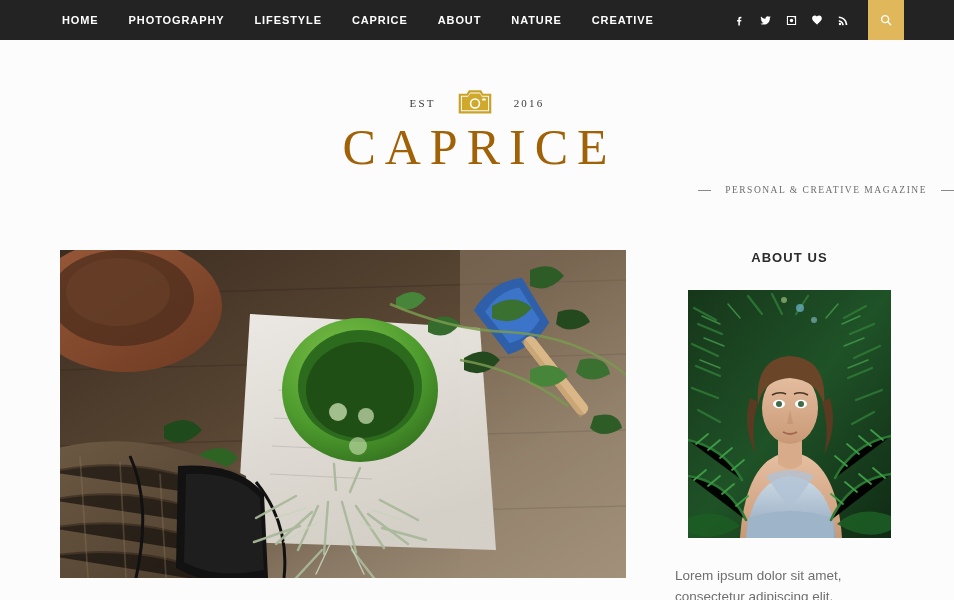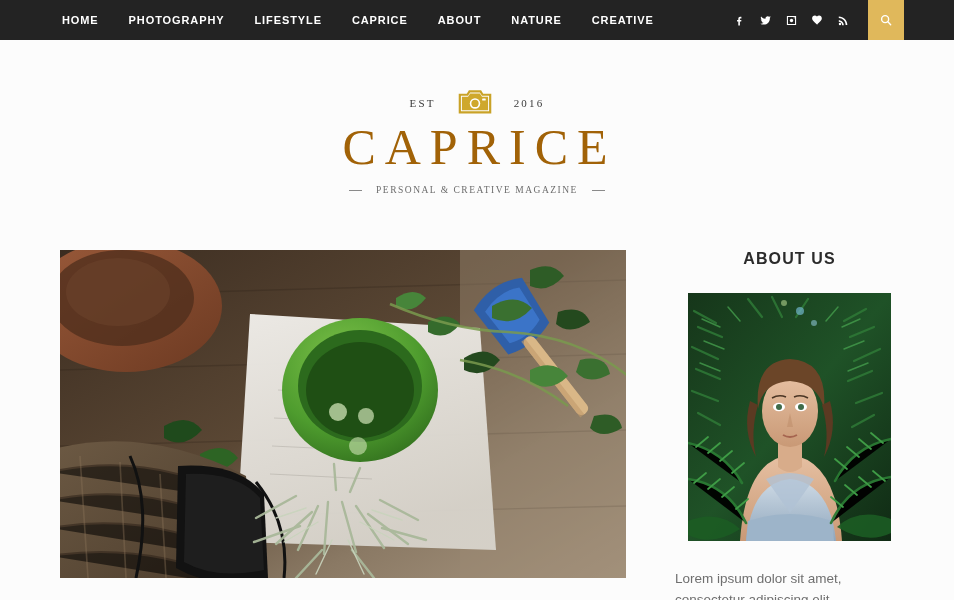--- a/index.html
+++ b/index.html
@@ -108,21 +108,21 @@
     color: #a16207;
     font-weight: normal;
     line-height: 1;
     margin-top: 4px;
     padding-left: 5px;
   }
 
   .tagline-row {
     display: flex;
     align-items: center;
-    justify-content: center;
+    justify-content: flex-end;
     gap: 14px;
     margin-top: 13px;
   }
 
   .tagline-dash {
     width: 13px;
     height: 1px;
     background: #8a8a8a;
     display: block;
   }
@@ -154,21 +154,21 @@
     background: #4a3a2c;
     display: block;
     border: none;
     padding: 0;
   }
   .featured-photo svg { display: block; }
 
   
   .widget-title {
     text-align: center;
-    font-size: 16px;
+    font-size: 13px;
     font-weight: bold;
     letter-spacing: 1.1px;
     color: #2b2b2b;
     margin-bottom: 25px;
   }
 
   .about-photo {
     width: 203px;
     height: 248px;
     margin: 0 auto;

